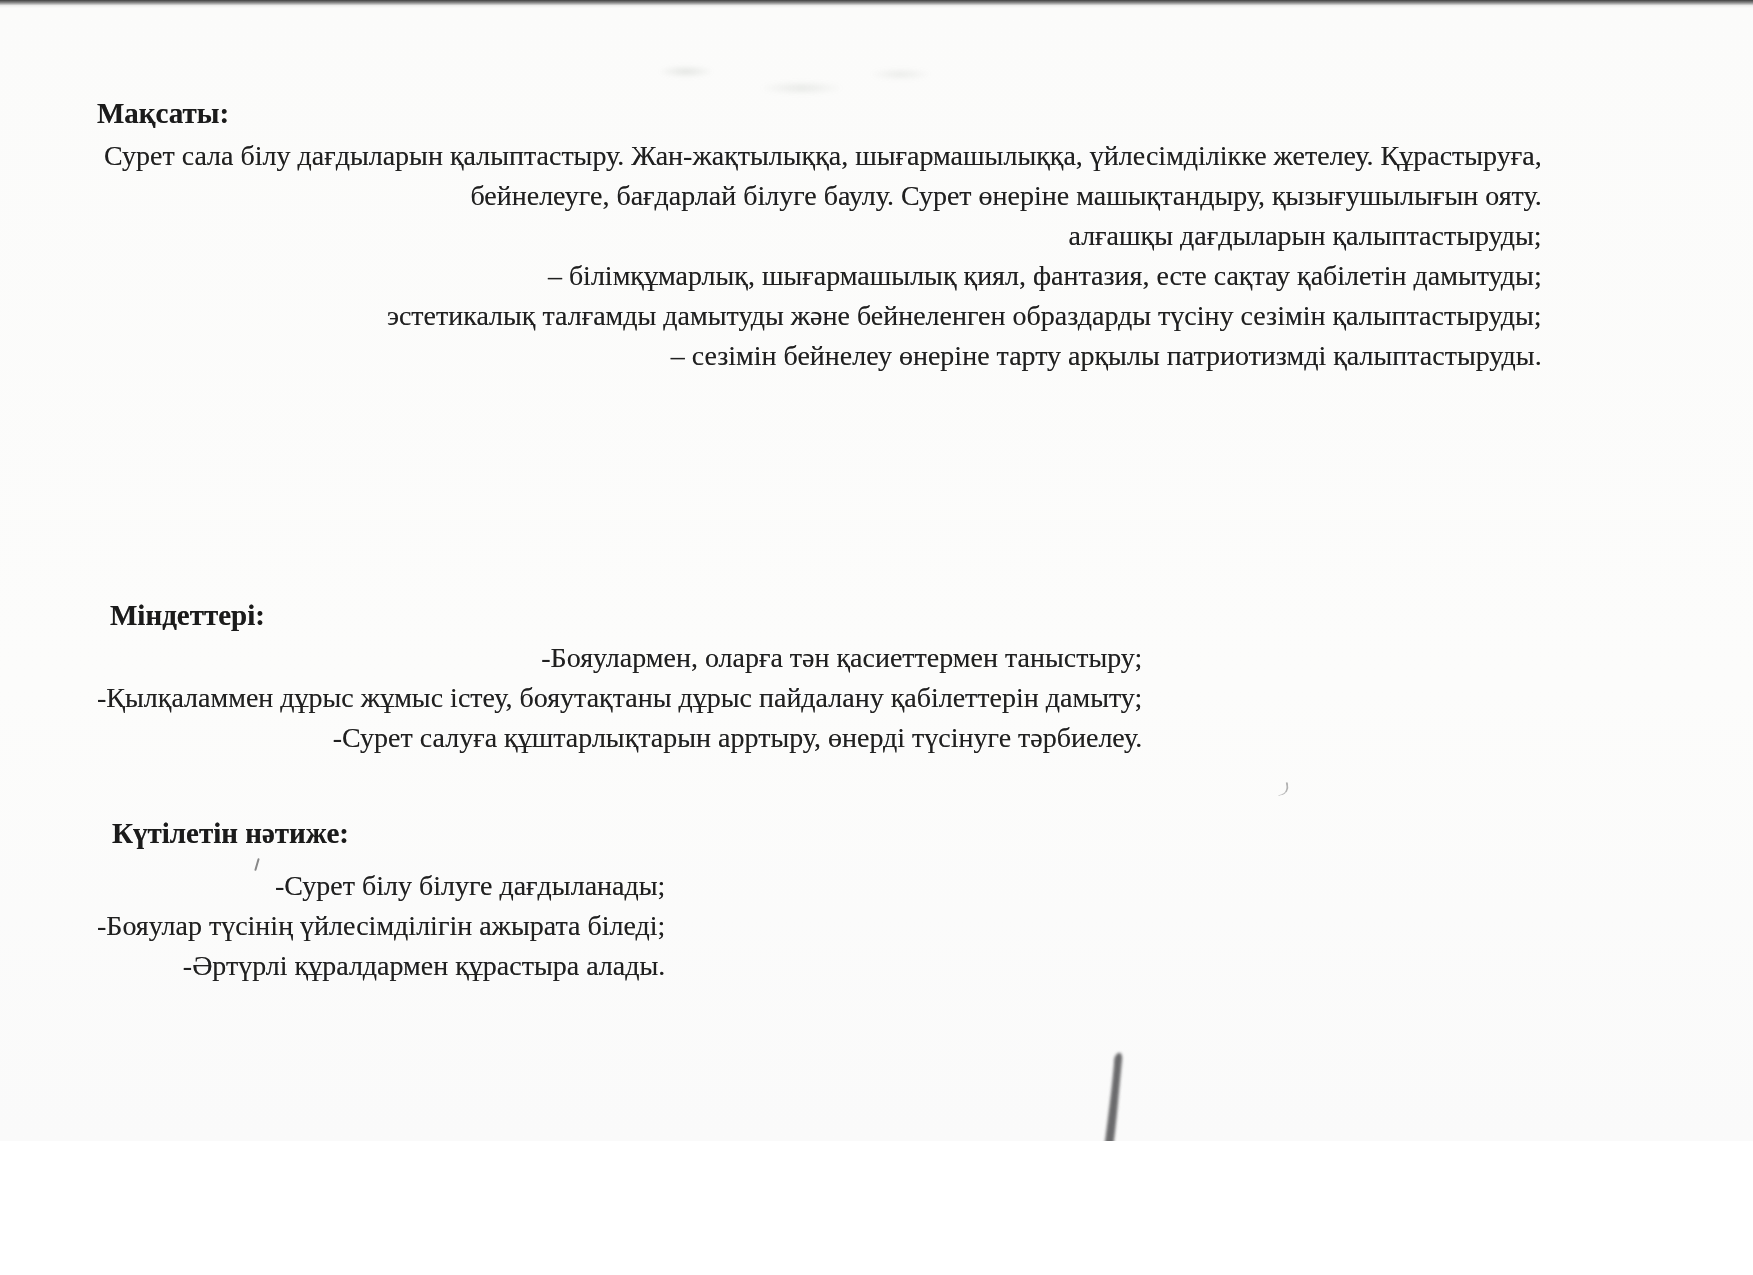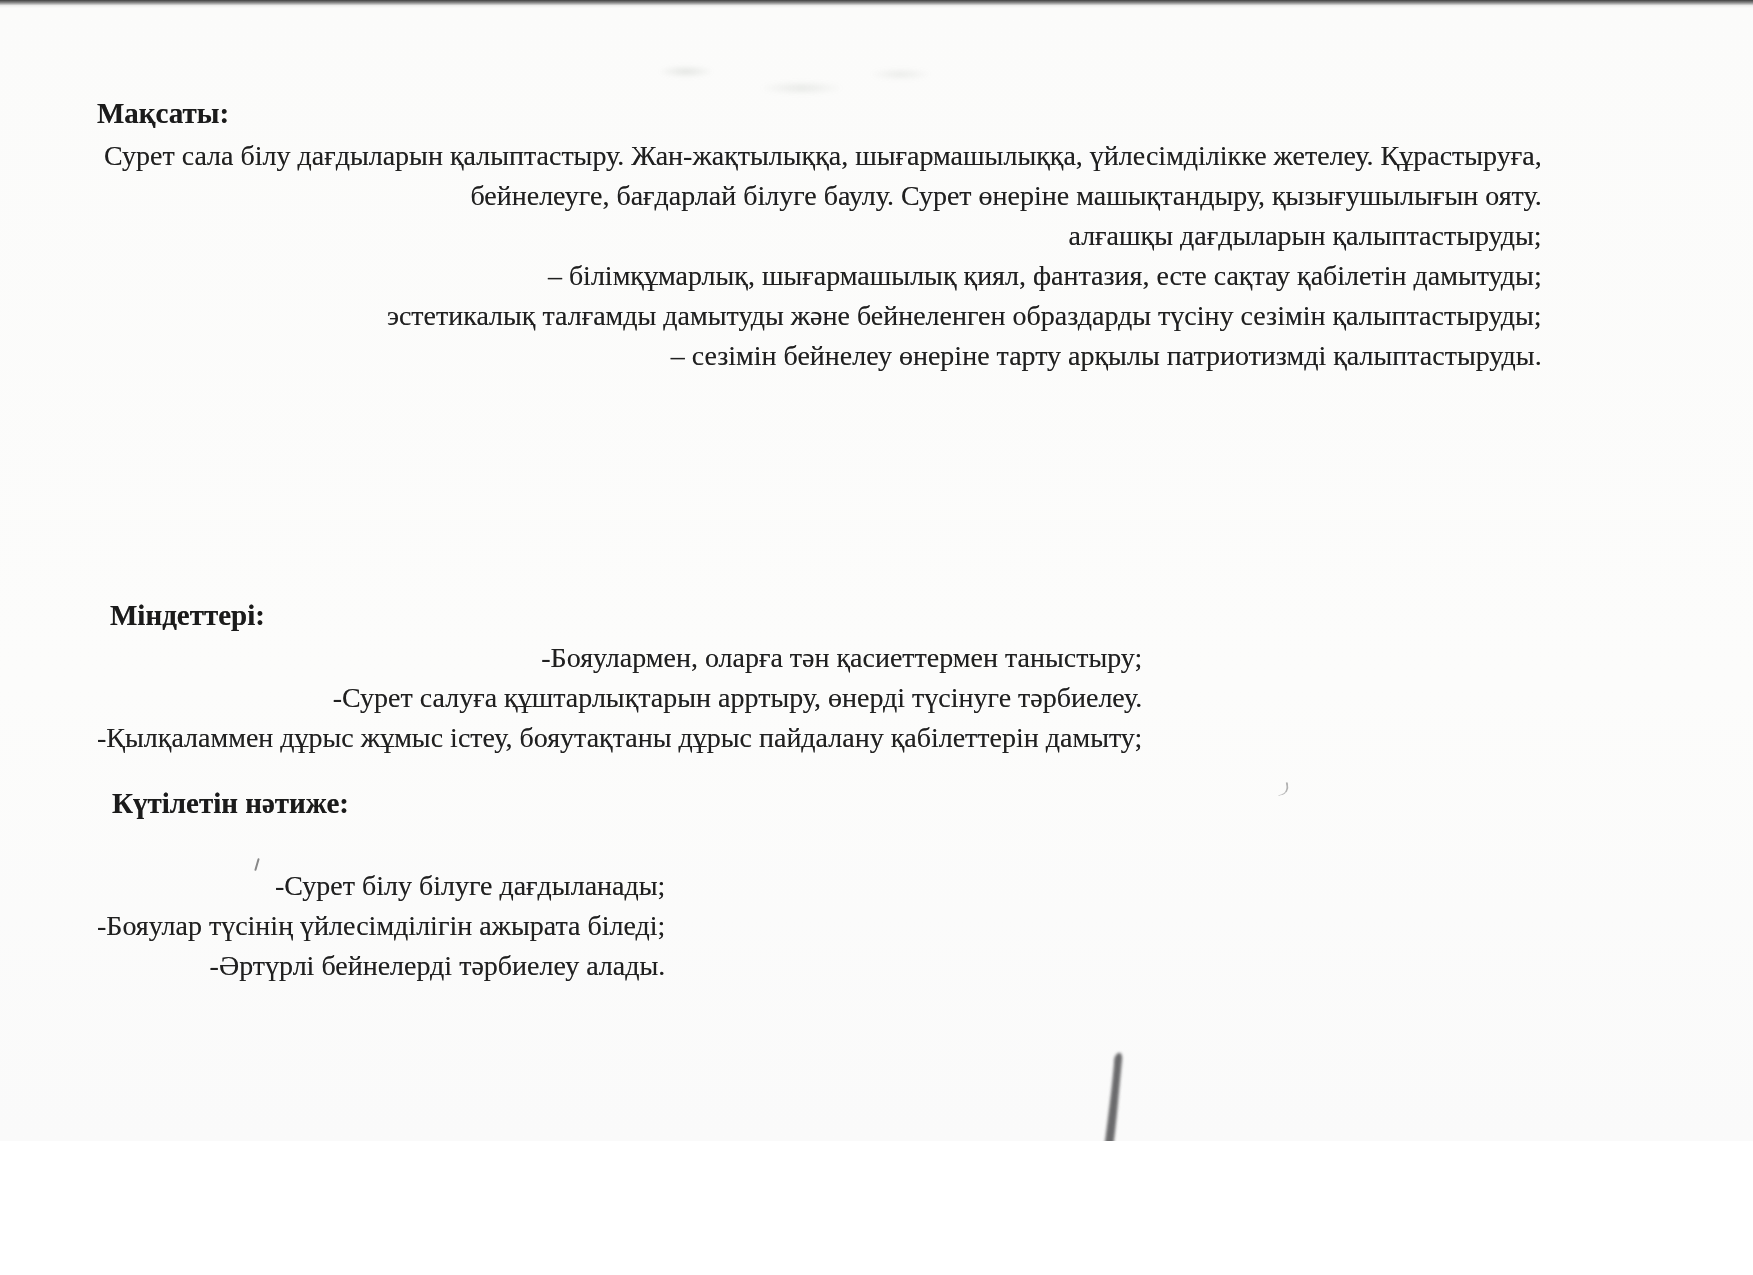--- a/index.html
+++ b/index.html
@@ -88,29 +88,29 @@
     <div class="line">бейнелеуге, бағдарлай білуге баулу. Сурет өнеріне машықтандыру, қызығушылығын ояту.</div>
     <div class="line">алғашқы дағдыларын қалыптастыруды;</div>
     <div class="line">– білімқұмарлық, шығармашылық қиял, фантазия, есте сақтау қабілетін дамытуды;</div>
     <div class="line">эстетикалық талғамды дамытуды және бейнеленген образдарды түсіну сезімін қалыптастыруды;</div>
     <div class="line">– сезімін бейнелеу өнеріне тарту арқылы патриотизмді қалыптастыруды.</div>
   </div>
 
   <h2 class="heading" style="left:110px; top:598px;">Міндеттері:</h2>
   <div class="textblock" style="left:97px; top:638px;">
     <div class="line">-Бояулармен, оларға тән қасиеттермен таныстыру;</div>
+    <div class="line">-Қылқаламмен дұрыс жұмыс істеу, бояутақтаны дұрыс пайдалану қабілеттерін дамыту;</div>
     <div class="line">-Сурет салуға құштарлықтарын арртыру, өнерді түсінуге тәрбиелеу.</div>
-    <div class="line">-Қылқаламмен дұрыс жұмыс істеу, бояутақтаны дұрыс пайдалану қабілеттерін дамыту;</div>
   </div>
 
-  <h2 class="heading" style="left:112px; top:786px;">Күтілетін нәтиже:</h2>
+  <h2 class="heading" style="left:112px; top:816px;">Күтілетін нәтиже:</h2>
   <div class="textblock" style="left:97px; top:866px;">
     <div class="line">-Сурет білу білуге дағдыланады;</div>
     <div class="line">-Бояулар түсінің үйлесімділігін ажырата біледі;</div>
-    <div class="line">-Әртүрлі бейнелерді тәрбиелеу алады.</div>
+    <div class="line">-Әртүрлі құралдармен құрастыра алады.</div>
   </div>
 
   <div class="ink-smudge">
     <svg width="90" height="170" viewBox="0 0 90 170">
       <defs>
         <filter id="smblur" x="-40%" y="-40%" width="180%" height="180%">
           <feGaussianBlur stdDeviation="1.6"></feGaussianBlur>
         </filter>
       </defs>
       <path d="M45 8 C47 5 51 7 50 14 L47 45 C45 68 43 88 41 102 L36 124 L30 136 L26 126 L33 96 C36 72 40 42 42 18 C42 11 43 10 45 8 Z" fill="#4c4c4e" opacity="0.82" filter="url(#smblur)"></path>

